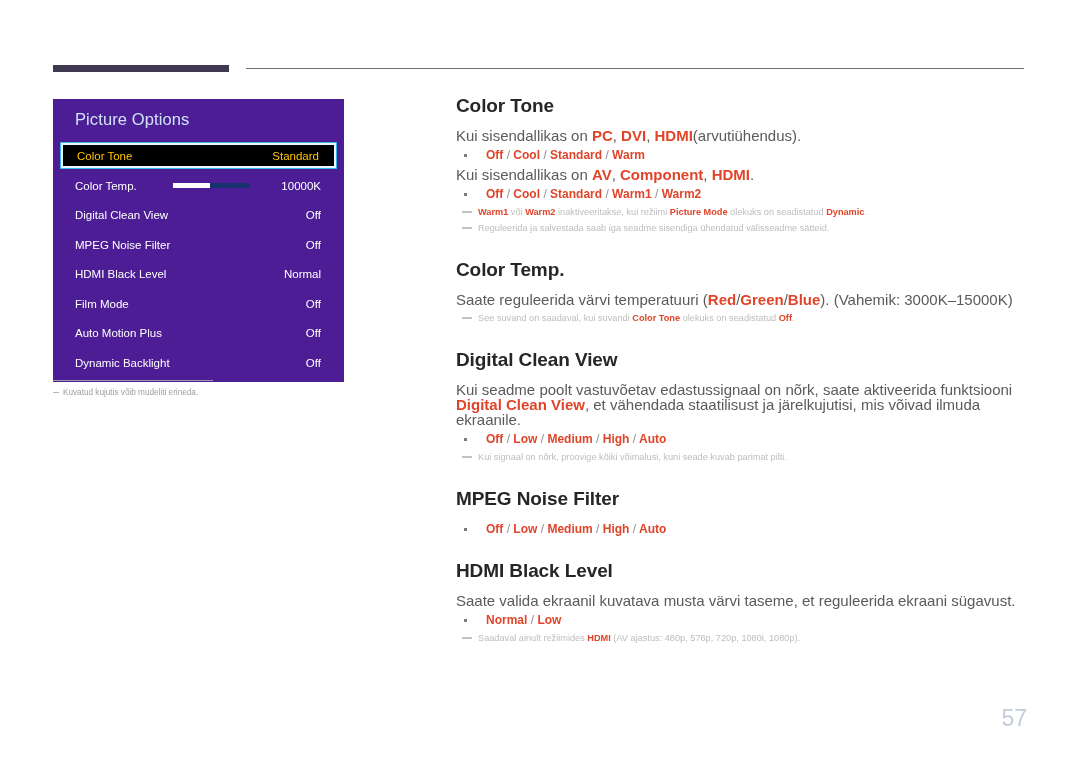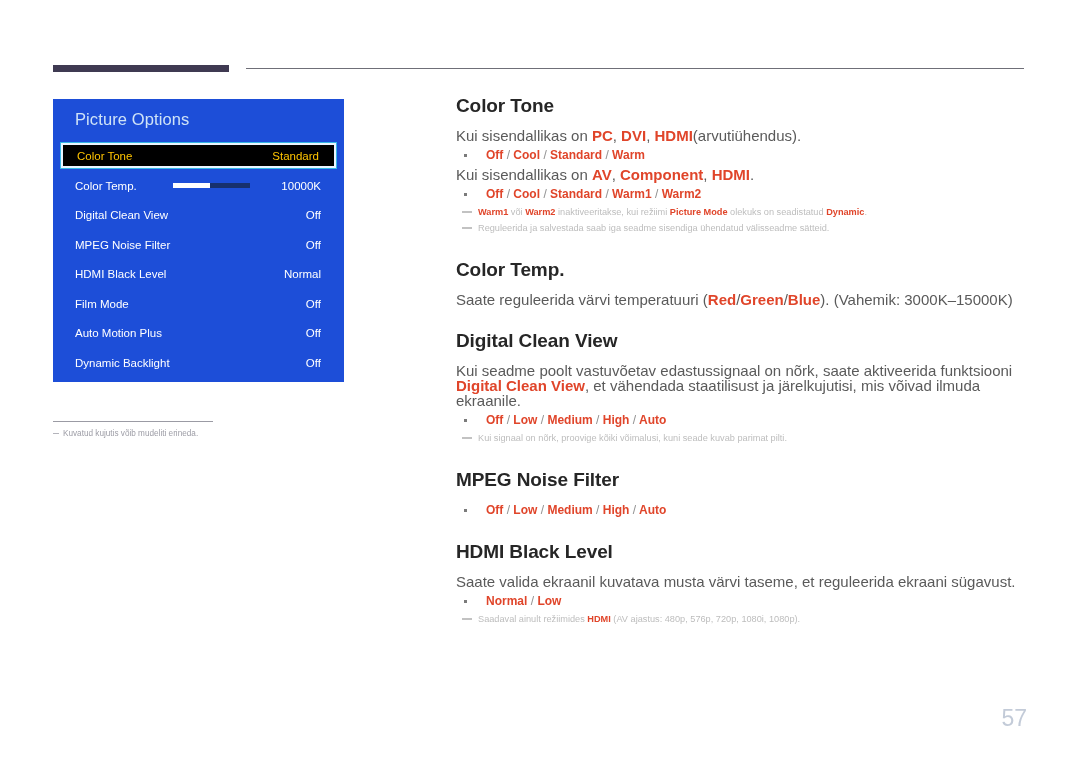--- a/index.html
+++ b/index.html
@@ -39,21 +39,21 @@
     background: #6f6f78;
   }
 
   
   .osd-panel {
     position: absolute;
     left: 53px;
     top: 99px;
     width: 291px;
     height: 283px;
-    background: #1d4ed8;
+    background: #4c1d95;
     box-sizing: border-box;
   }
   .osd-title {
     position: absolute;
     left: 22px;
     top: 11px;
     font-size: 16.5px;
     color: #cfe3f7;
     letter-spacing: .1px;
   }
@@ -104,21 +104,21 @@
     left: 0; top: 0;
     height: 5px;
     width: 48%;
     background: #ffffff;
   }
 
   
   .panel-note {
     position: absolute;
     left: 53px;
-    top: 421px;
+    top: 380px;
     width: 230px;
   }
   .panel-note .nline {
     width: 160px;
     height: 1px;
     background: #9b9ba4;
     margin-bottom: 7px;
   }
   .panel-note .ntext {
     font-size: 8.2px;
@@ -289,20 +289,21 @@
       <p class="para">Kui sisendallikas on <b>AV</b>, <b>Component</b>, <b>HDMI</b>.</p>
       <ul class="opts">
         <li><span class="o">Off</span> <span class="sl">/</span> <span class="o">Cool</span> <span class="sl">/</span> <span class="o">Standard</span> <span class="sl">/</span> <span class="o">Warm1</span> <span class="sl">/</span> <span class="o">Warm2</span></li>
       </ul>
       <div class="note"><b>Warm1</b> <span class="dim">või</span> <b>Warm2</b> <span class="dim">inaktiveeritakse, kui režiimi</span> <b>Picture Mode</b> <span class="dim">olekuks on seadistatud</span> <b>Dynamic</b><span class="dim">.</span></div>
       <div class="note"><span class="dim">Reguleerida ja salvestada saab iga seadme sisendiga ühendatud välisseadme sätteid.</span></div>
     </div>
     <div class="sec">
       <h2 class="sec-title">Color Temp.</h2>
       <p class="para">Saate reguleerida värvi temperatuuri (<b>Red</b>/<b>Green</b>/<b>Blue</b>). (Vahemik: 3000K–15000K)</p>
+      <div class="note"><span class="dim">See suvand on saadaval, kui suvandi</span> <b>Color Tone</b> <span class="dim">olekuks on seadistatud</span> <b>Off</b><span class="dim">.</span></div>
     </div>
     <div class="sec">
       <h2 class="sec-title">Digital Clean View</h2>
       <p class="para">Kui seadme poolt vastuvõetav edastussignaal on nõrk, saate aktiveerida funktsiooni <b>Digital Clean View</b>, et vähendada staatilisust ja järelkujutisi, mis võivad ilmuda ekraanile.</p>
       <ul class="opts">
         <li><span class="o">Off</span> <span class="sl">/</span> <span class="o">Low</span> <span class="sl">/</span> <span class="o">Medium</span> <span class="sl">/</span> <span class="o">High</span> <span class="sl">/</span> <span class="o">Auto</span></li>
       </ul>
       <div class="note"><span class="dim">Kui signaal on nõrk, proovige kõiki võimalusi, kuni seade kuvab parimat pilti.</span></div>
     </div>
     <div class="sec">

